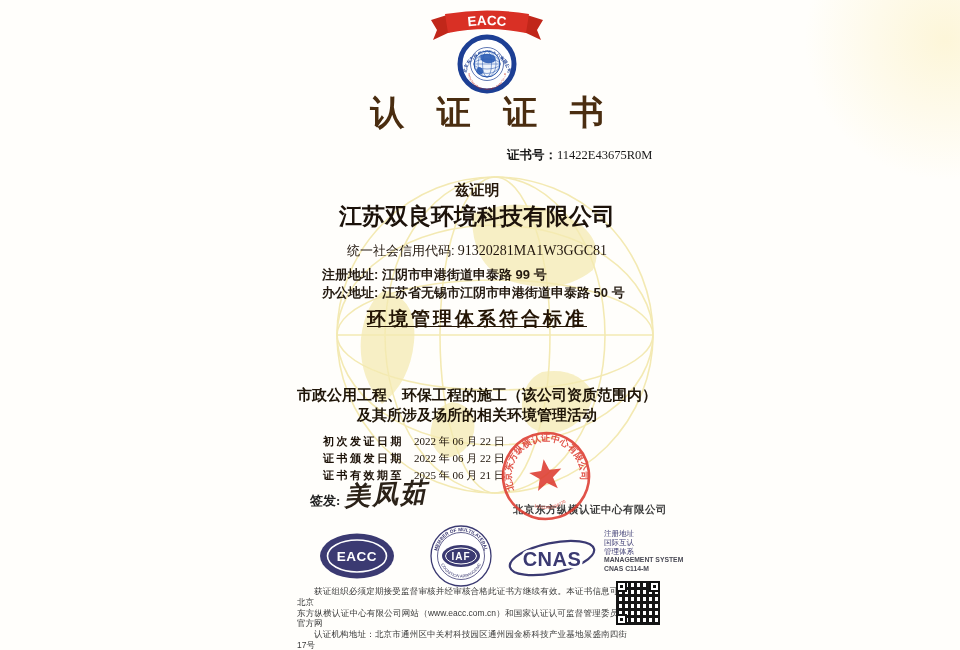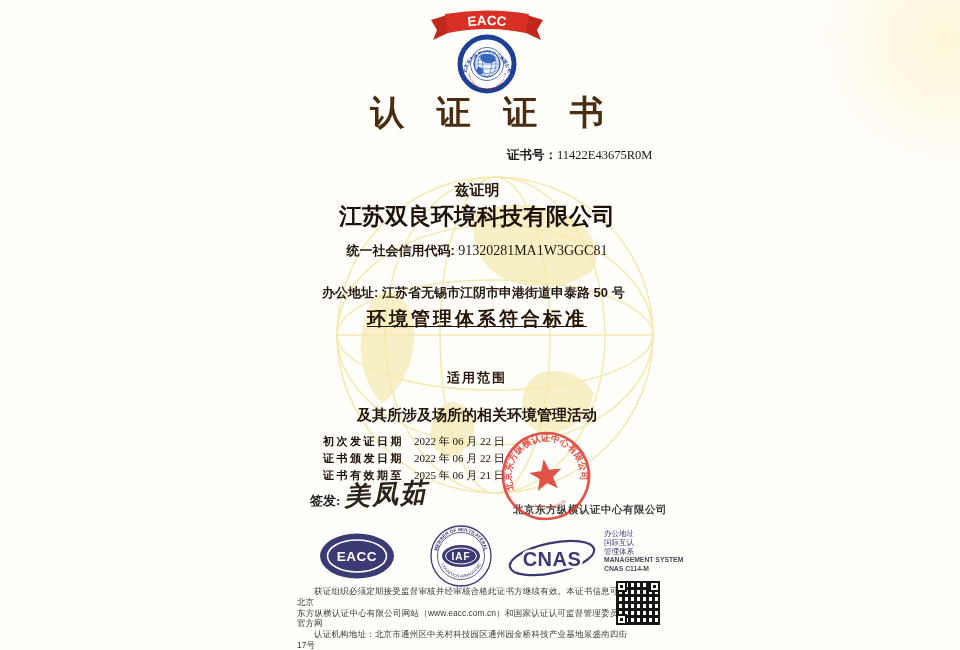--- a/index.html
+++ b/index.html
@@ -22,21 +22,21 @@
   .title { left:277px; top:90px; width:420px; font-size:34px; font-weight:bold;
            letter-spacing:12px; color:#4a2d10; z-index:1; padding-left:12px; }
   .certno { left:507px; top:147px; font-size:12.5px; color:#181818; z-index:1; }
   .certno .lbl { font-weight:bold; }
 
   
   .intro   { left:277px; top:181px; width:400px; font-size:15px; font-weight:bold; color:#26180a; z-index:1; }
   .company { left:277px; top:201px; width:400px; font-size:23px; font-weight:bold; color:#1c120a;
              font-family:"Liberation Sans", sans-serif; z-index:1; }
   .credit  { left:277px; top:242px; width:400px; font-size:13px; color:#20150c; z-index:1; }
-  .credit .lbl { font-weight:bold; font-family:"Liberation Sans", sans-serif; }
+  .credit .lbl { font-weight:normal; font-family:"Liberation Sans", sans-serif; }
   .credit .val { font-size:14px; }
   .addr { left:322px; font-size:13px; font-weight:bold; color:#241a10;
           font-family:"Liberation Sans", sans-serif; z-index:1; white-space:nowrap; }
   .addr1 { top:266px; } .addr2 { top:284px; }
   .sysheading { left:277px; top:306px; width:400px; font-size:19px; font-weight:bold;
                 letter-spacing:3px; color:#241505; z-index:1;text-decoration:underline; }
   .gbt { left:277px; top:334px; width:400px; font-size:21px; color:#171310; letter-spacing:.5px; z-index:1; }
   .scopehead { left:277px; top:369px; width:400px; font-size:13px; font-weight:bold;
                letter-spacing:2px; color:#241505; z-index:1; }
   .scope1 { left:277px; top:386px; width:400px; font-size:15px; font-weight:bold; color:#1f1508;
@@ -139,23 +139,24 @@
       <path d="M52,57 q5,1 4,6 q-3,3 -6,0 q-2,-4 2,-6 z"></path>
     </g>
   </svg>
 
   <div class="abs title ctr">认 证 证 书</div>
   <div class="abs certno"><span class="lbl">证书号：</span><span class="val">11422E43675R0M</span></div>
 
   <div class="abs company ctr">江苏双良环境科技有限公司</div>
   <div class="abs intro ctr">兹证明</div>
   <div class="abs credit ctr"><span class="lbl">统一社会信用代码:</span> <span class="val">91320281MA1W3GGC81</span></div>
+  <div class="abs addr addr1"><span>注册地址:</span> <span>江阴市申港街道申泰路 99 号</span></div>
   <div class="abs addr addr2"><span>办公地址:</span> <span>江苏省无锡市江阴市申港街道申泰路 50 号</span></div>
   <div class="abs sysheading ctr">环境管理体系符合标准</div>
-  <div class="abs scopehead ctr">适用范围</div>
+  <div class="abs scope1 ctr">市政公用工程、环保工程的施工（该公司资质范围内）</div>
   <div class="abs scope2 ctr">及其所涉及场所的相关环境管理活动</div>
 
   <div class="abs dates">
     <div class="daterow"><span class="dl">初次发证日期</span><span class="dv">2022 年 06 月 22 日</span></div>
     <div class="daterow"><span class="dl">证书颁发日期</span><span class="dv">2022 年 06 月 22 日</span></div>
     <div class="daterow"><span class="dl">证书有效期至</span><span class="dv">2025 年 06 月 21 日</span></div>
   </div>
 
   <div class="abs siglbl">签发:</div>
   <div class="abs signame">美凤茹</div>
@@ -201,21 +202,21 @@
     <ellipse cx="32" cy="32" rx="15.5" ry="8" fill="none" stroke="#ffffff" stroke-width="1"></ellipse>
     <text x="32" y="35.7" text-anchor="middle" font-size="10" font-weight="bold" letter-spacing="1" fill="#ffffff">IAF</text>
   </svg>
 
   <svg class="abs logo-cnas" viewBox="0 0 96 48">
     <ellipse cx="46" cy="25" rx="43" ry="15" fill="none" stroke="#3b3a72" stroke-width="2.2" transform="rotate(-12 46 25)"></ellipse>
     <text x="46" y="33" text-anchor="middle" font-size="20" font-weight="bold" fill="#3b3a72" paint-order="stroke" stroke="#ffffff" stroke-width="5" letter-spacing="0.5">CNAS</text>
   </svg>
 
   <div class="abs cnas-text">
-    <div class="cn">办公地址</div>
+    <div class="cn">注册地址</div>
     <div class="cn">国际互认</div>
     <div class="cn">管理体系</div>
     <div class="en">MANAGEMENT SYSTEM</div>
     <div class="en">CNAS C114-M</div>
   </div>
 
   <div class="abs fineprint">
     <div class="indent">获证组织必须定期接受监督审核并经审核合格此证书方继续有效。本证书信息可在北京</div>
     <div>东方纵横认证中心有限公司网站（www.eacc.com.cn）和国家认证认可监督管理委员会官方网</div>
     <div class="indent">认证机构地址：北京市通州区中关村科技园区通州园金桥科技产业基地景盛南四街17号</div>

